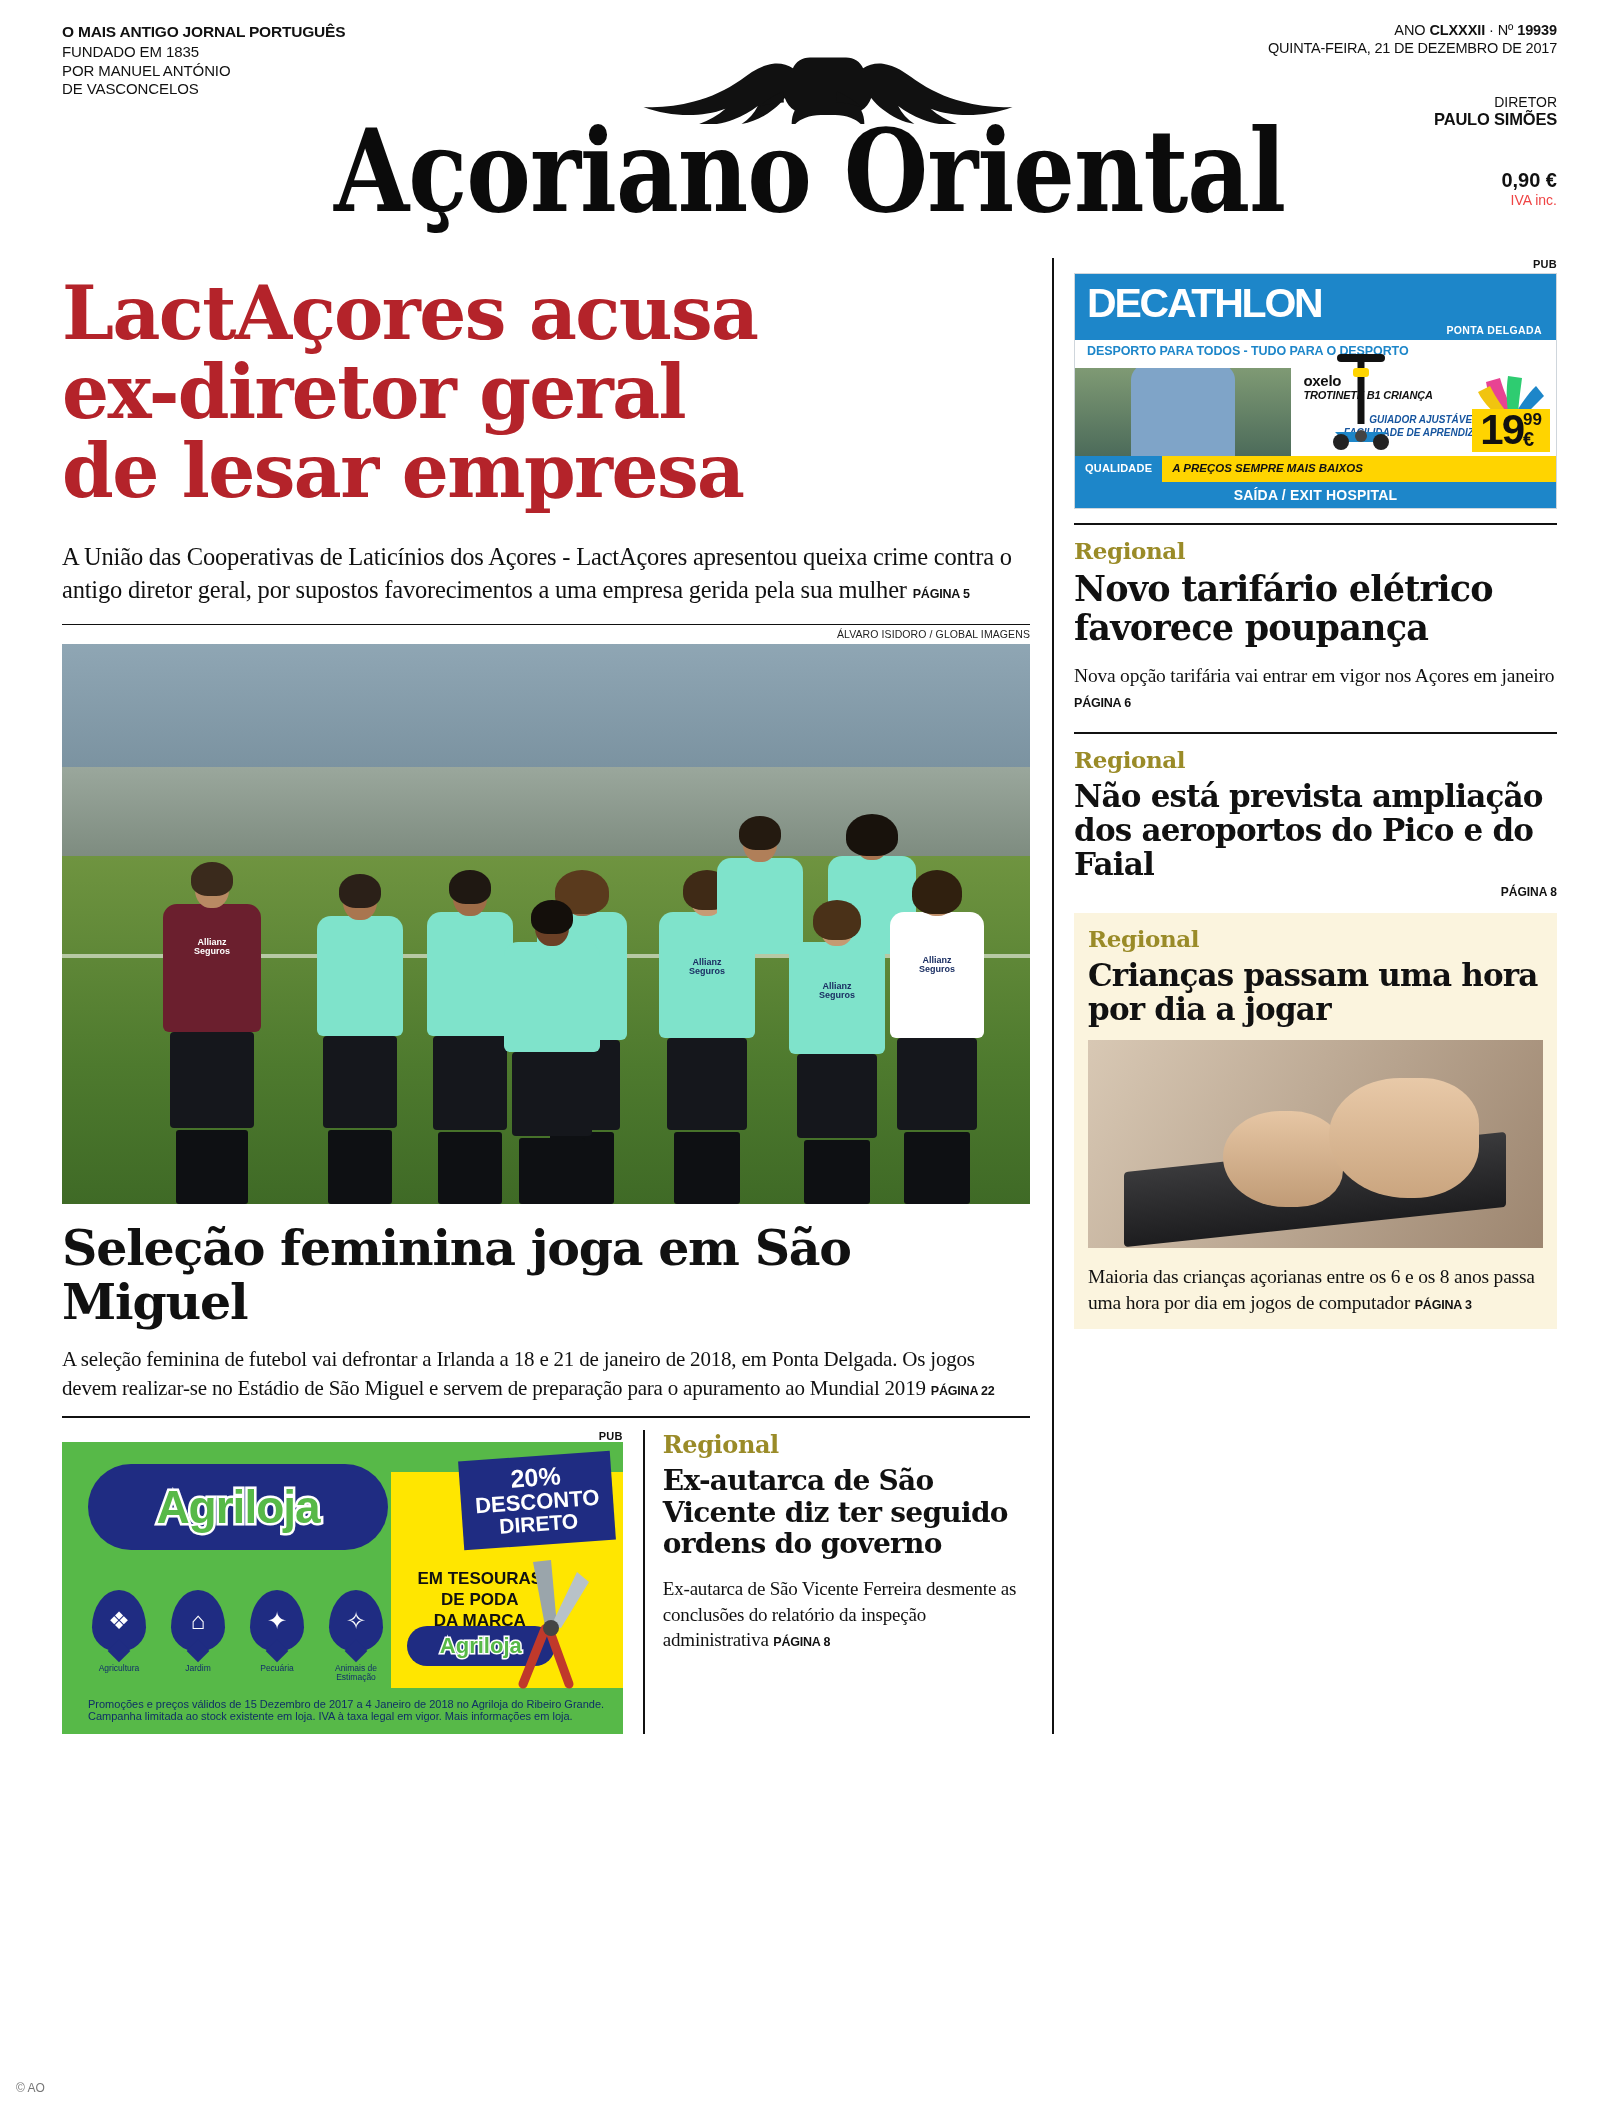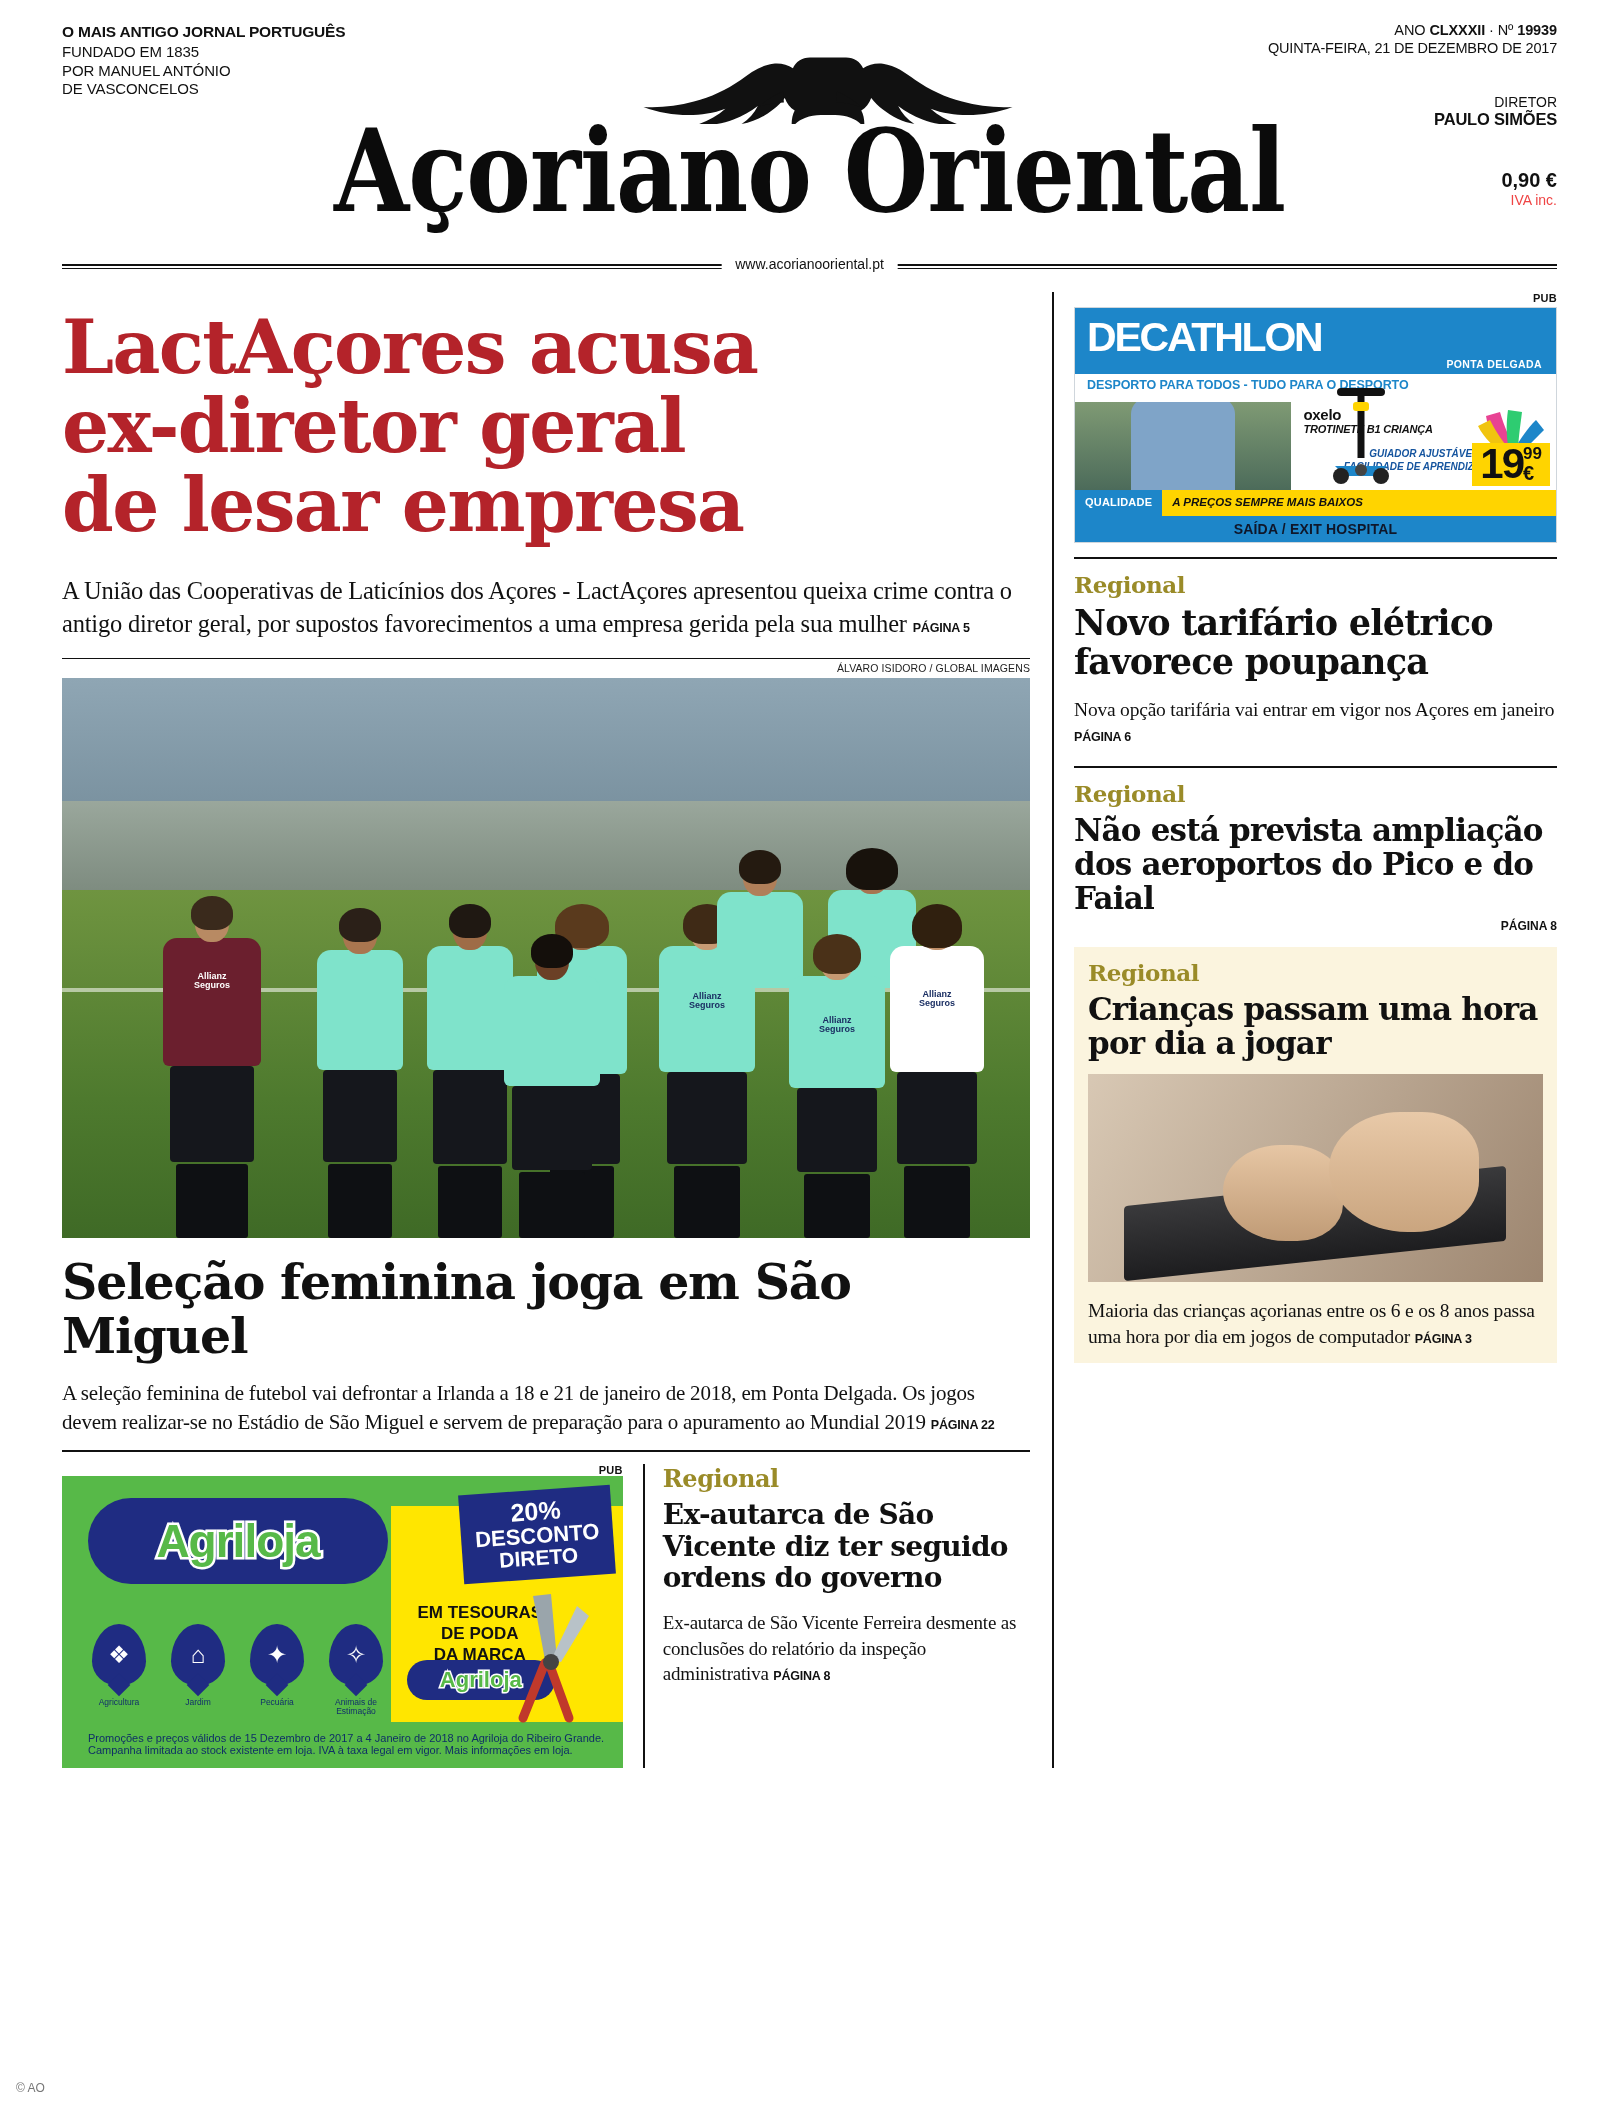--- a/index.html
+++ b/index.html
@@ -166,21 +166,21 @@
   .deca-prod .feat { position:absolute; left: 4px; right: 4px; top: 46px; text-align:center; color:#15549e; font-size: 10px; font-style:italic; font-weight:bold; line-height:1.25; }
   .deca-scooter { position:absolute; left: 24px; bottom: 6px; width: 92px; height: 104px; }
   .deca-fan { position: absolute; right: 6px; bottom: 30px; width: 84px; height: 64px; }
   .deca-price { position:absolute; right: 6px; bottom: 4px; background:#ffd400; padding: 2px 8px 2px 8px; display:flex; align-items:flex-start; }
   .deca-price .big { font-size: 42px; font-weight: bold; line-height: .92; letter-spacing:-2px; }
   .deca-price .sup { font-size: 17px; font-weight:bold; line-height: 1; margin-top:2px; }
   .deca-price .eur { font-size: 20px; font-weight:bold; line-height: 1; }
   .deca-bar { position:absolute; left:0; right:0; bottom: 26px; height: 26px; background:#ffd400; display:flex; }
   .deca-bar .q { background:#1d86c9; color:#fff; font-size:11px; font-weight:bold; padding: 6px 10px; letter-spacing:.2px; }
   .deca-bar .p { color:#111; font-size:11.5px; font-weight:bold; font-style:italic; padding: 6px 0 0 10px; }
-  .deca-exit { position:absolute; left:0; right:0; bottom:0; height:26px; background:#1d86c9; color:#0f172a; font-size:14px; font-weight:bold; display:flex; align-items:center; justify-content:center; letter-spacing:.2px; }
+  .deca-exit { position:absolute; left:0; right:0; bottom:0; height:26px; background:#1d86c9; color:#ffffff; font-size:14px; font-weight:bold; display:flex; align-items:center; justify-content:center; letter-spacing:.2px; }
 
   .side-rule { border-top: 2px solid #111; margin: 14px 0 0 0; }
   .kicker { font-family:"DejaVu Serif",serif; font-weight:bold; font-size: 23px; color:#9a8b28; letter-spacing:-0.4px; margin-top: 12px; }
   .side-hl { font-family:"DejaVu Serif",serif; font-weight:bold; font-size: 35px; line-height:1.1; letter-spacing:-0.8px; margin-top: 6px; }
   .side-hl.sm { font-size: 31px; }
   .side-sub { font-size: 19.5px; line-height: 1.3; margin-top: 16px; letter-spacing:-0.2px; }
   .side-pg { font-family:"Liberation Sans",sans-serif; font-size:12px; font-weight:bold; text-align:right; margin-top: 4px; }
 
   .cream { background: #fbf4de; padding: 12px 14px 14px 14px; margin-top: 14px; }
   .cream .kicker { margin-top: 0; }
@@ -219,24 +219,20 @@
         <span>ANO </span><b>CLXXXII</b><span> · Nº </span><b>19939</b>
       </div>
       <div class="date">QUINTA-FEIRA, 21 DE DEZEMBRO DE 2017</div>
       <div class="dir-label">DIRETOR</div>
       <div class="dir-name">PAULO SIMÕES</div>
       <div class="price">0,90 €</div>
       <div class="vat">IVA inc.</div>
     </div>
   </div>
 
-  <div class="rule-wrap">
-    <div class="dbl-line"></div>
-    <div class="site">www.acorianooriental.pt</div>
-  </div>
 
   <div class="grid">
 
     <div class="col-main">
 
       <div class="lead-hl">
         <div>LactAçores acusa</div>
         <div>ex-diretor geral</div>
         <div>de lesar empresa</div>
       </div>

